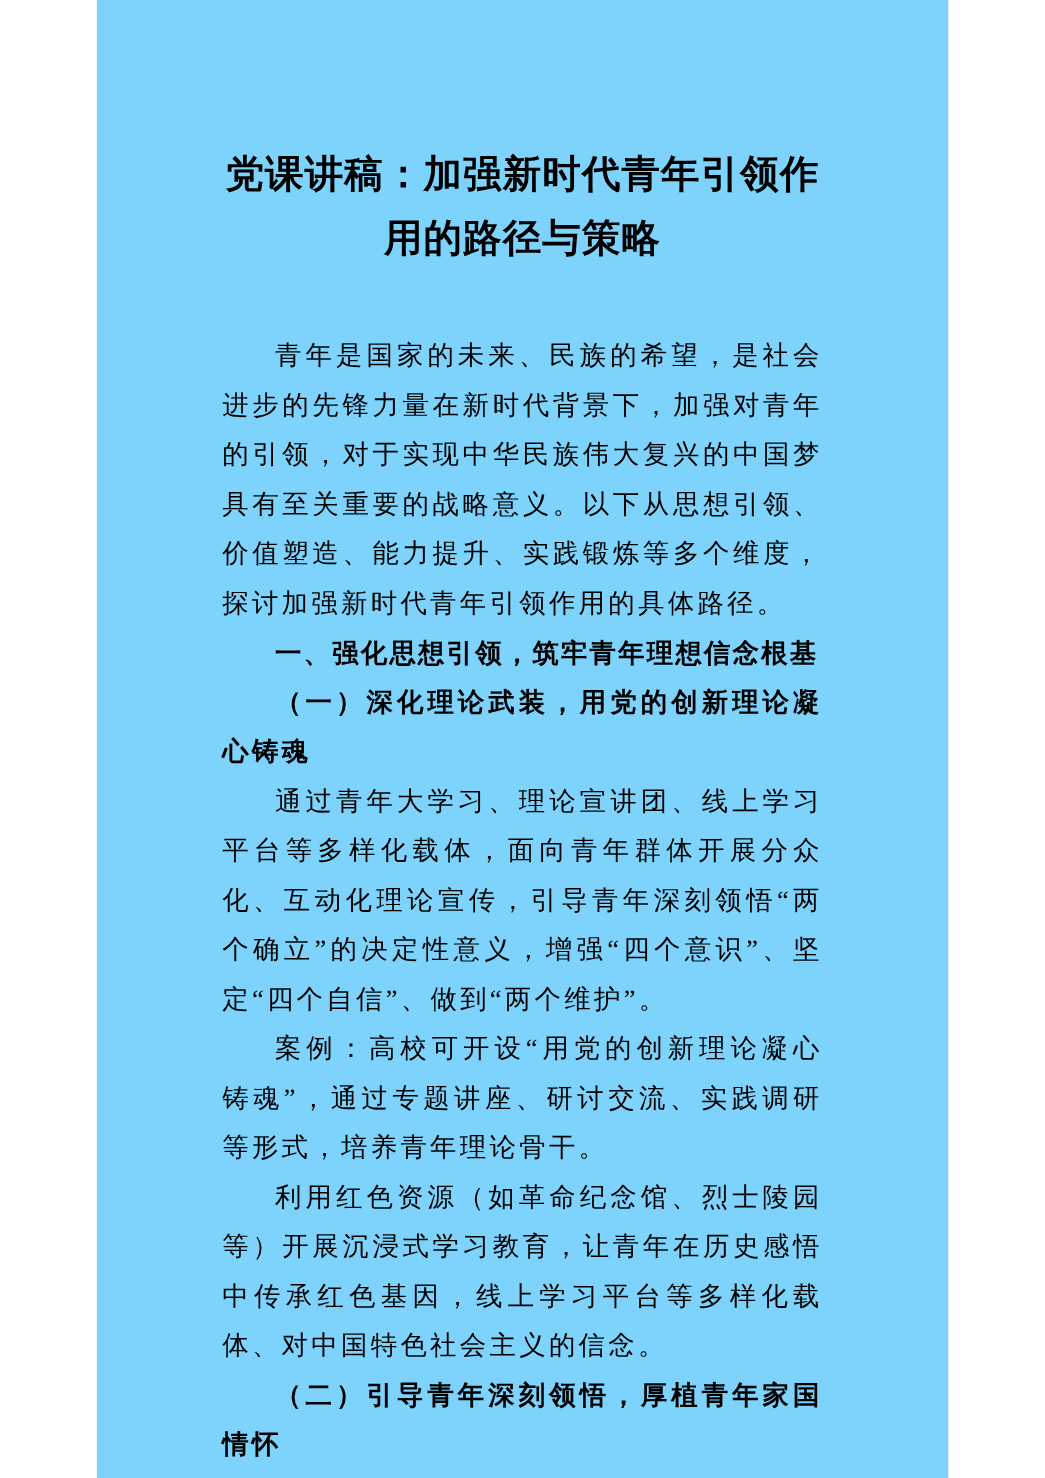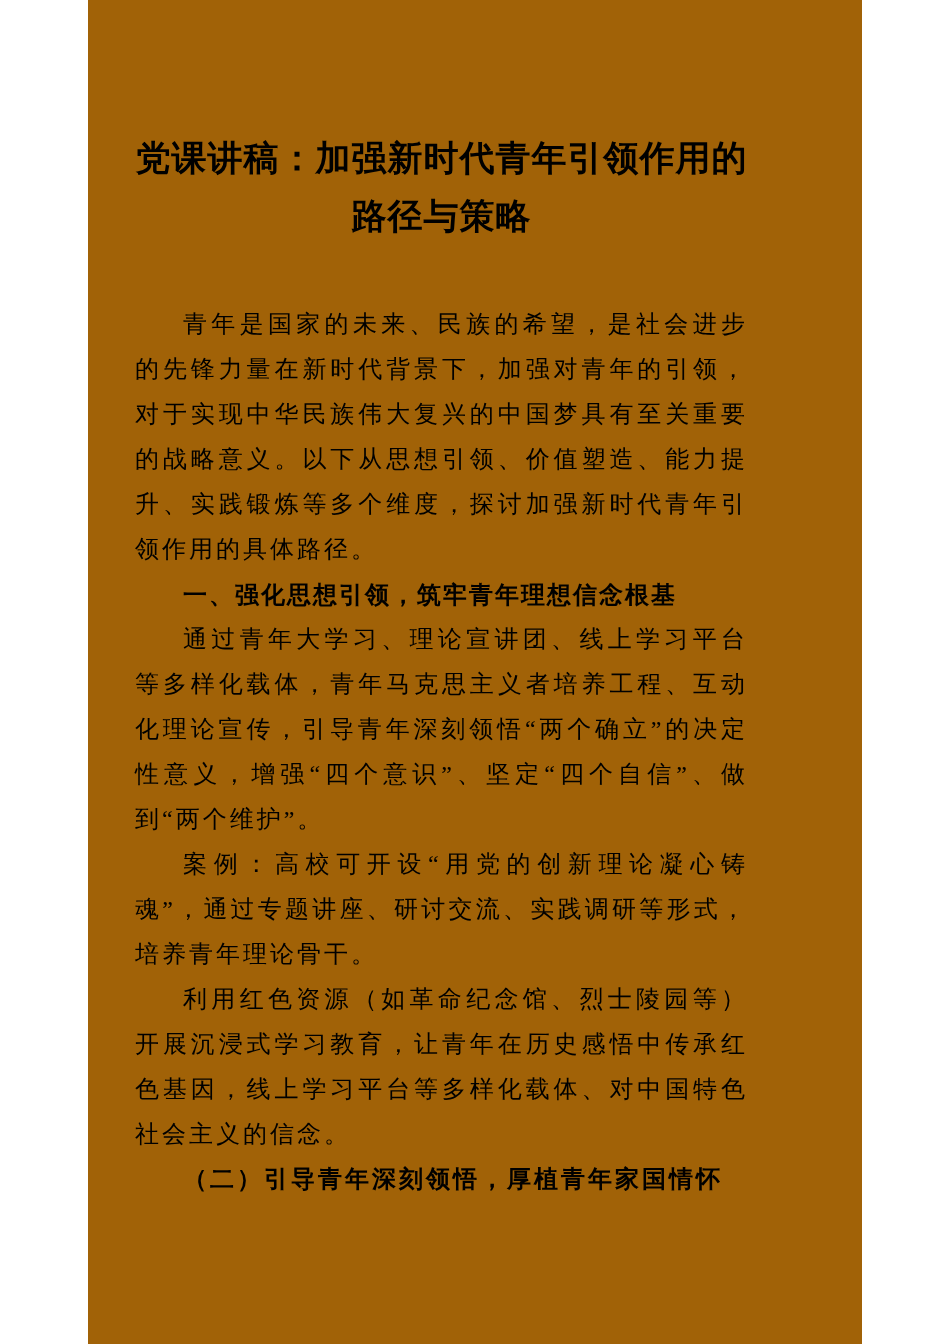--- a/index.html
+++ b/index.html
@@ -5,23 +5,23 @@
   html, body {
     margin: 0;
     padding: 0;
     background: #ffffff;
   }
   .page {
     position: relative;
     width: 774px;
     height: 1344px;
     margin: 0 auto;
-    background: #a16207;
+    background: #7dd3fc;
     box-sizing: border-box;
-    padding: 130px 114px 40px 47px;
+    padding: 130px 114px 40px 114px;
     color: #000000;
     font-family: "Liberation Serif", serif;
     overflow: hidden;
   }
   .doc-title {
     margin: 0 0 56px 0;
     font-size: 35px;
     line-height: 58px;
     font-weight: 700;
     text-align: center;
@@ -55,23 +55,24 @@
 <div class="page">
 
   <h1 class="doc-title">党课讲稿：加强新时代青年引领作用的路径与策略</h1>
 
   <div>
 
     <p class="para">青年是国家的未来、民族的希望，是社会进步的先锋力量在新时代背景下，加强对青年的引领，对于实现中华民族伟大复兴的中国梦具有至关重要的战略意义。以下从思想引领、价值塑造、能力提升、实践锻炼等多个维度，探讨加强新时代青年引领作用的具体路径。</p>
 
     <p class="para heading1">一、强化思想引领，筑牢青年理想信念根基</p>
 
+    <p class="para heading2">（一）深化理论武装，用党的创新理论凝心铸魂</p>
 
 
-    <p class="para">通过青年大学习、理论宣讲团、线上学习平台等多样化载体，青年马克思主义者培养工程、互动化理论宣传，引导青年深刻领悟“两个确立”的决定性意义，增强“四个意识”、坚定“四个自信”、做到“两个维护”。</p>
+    <p class="para">通过青年大学习、理论宣讲团、线上学习平台等多样化载体，面向青年群体开展分众化、互动化理论宣传，引导青年深刻领悟“两个确立”的决定性意义，增强“四个意识”、坚定“四个自信”、做到“两个维护”。</p>
 
     <p class="para">案例：高校可开设“用党的创新理论凝心铸魂”，通过专题讲座、研讨交流、实践调研等形式，培养青年理论骨干。</p>
 
 
     <p class="para">利用红色资源（如革命纪念馆、烈士陵园等）开展沉浸式学习教育，让青年在历史感悟中传承红色基因，线上学习平台等多样化载体、对中国特色社会主义的信念。</p>
 
     <p class="para heading2">（二）引导青年深刻领悟，厚植青年家国情怀</p>
 
   </div>
 </div>

